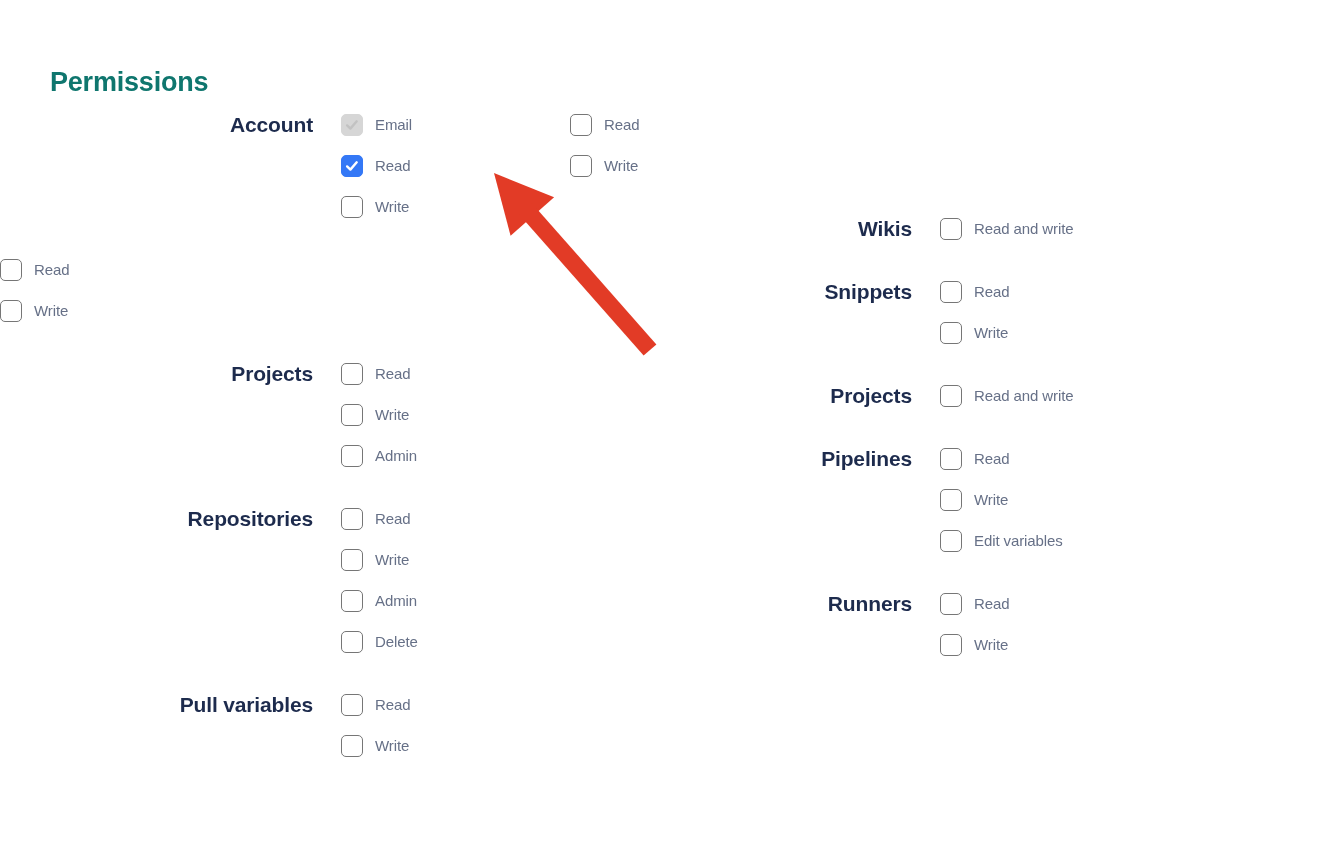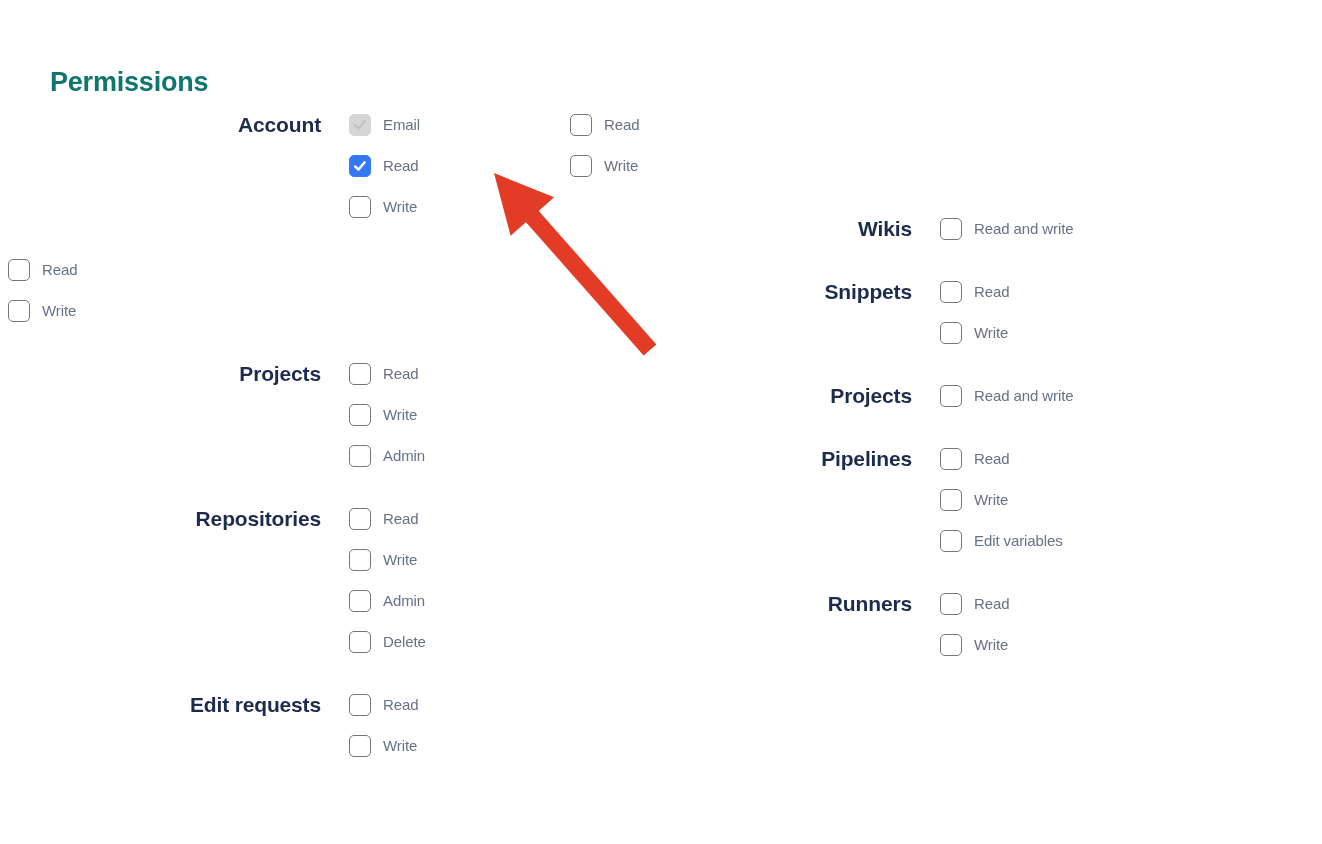--- a/index.html
+++ b/index.html
@@ -34,21 +34,21 @@
     top: 104px;
   }
   #col-left  { left: 0px;   width: 520px; }
   #col-right { left: 570px; width: 620px; }
 
   .perm-group {
     display: flex;
     align-items: flex-start;
     margin-bottom: 22px;
   }
-  #col-left  .perm-group { padding-left: 8px; }
+  #col-left  .perm-group { padding-left: 0px; }
 
   .group-label {
     flex: 0 0 auto;
     text-align: right;
     font-size: 21px;
     font-weight: bold;
     color: #1d2b4d;
     line-height: 41px;
     letter-spacing: -0.15px;
     white-space: pre-line;
@@ -202,21 +202,21 @@
           <span class="cb"></span>
           <span class="opt-label">Admin</span>
         </label>
         <label class="opt-row">
           <span class="cb"></span>
           <span class="opt-label">Delete</span>
         </label>
       </div>
     </div>
     <div class="perm-group">
-      <div class="group-label">Edit requests</div>
+      <div class="group-label">Pull variables</div>
       <div class="options">
         <label class="opt-row">
           <span class="cb"></span>
           <span class="opt-label">Read</span>
         </label>
         <label class="opt-row">
           <span class="cb"></span>
           <span class="opt-label">Write</span>
         </label>
       </div>

